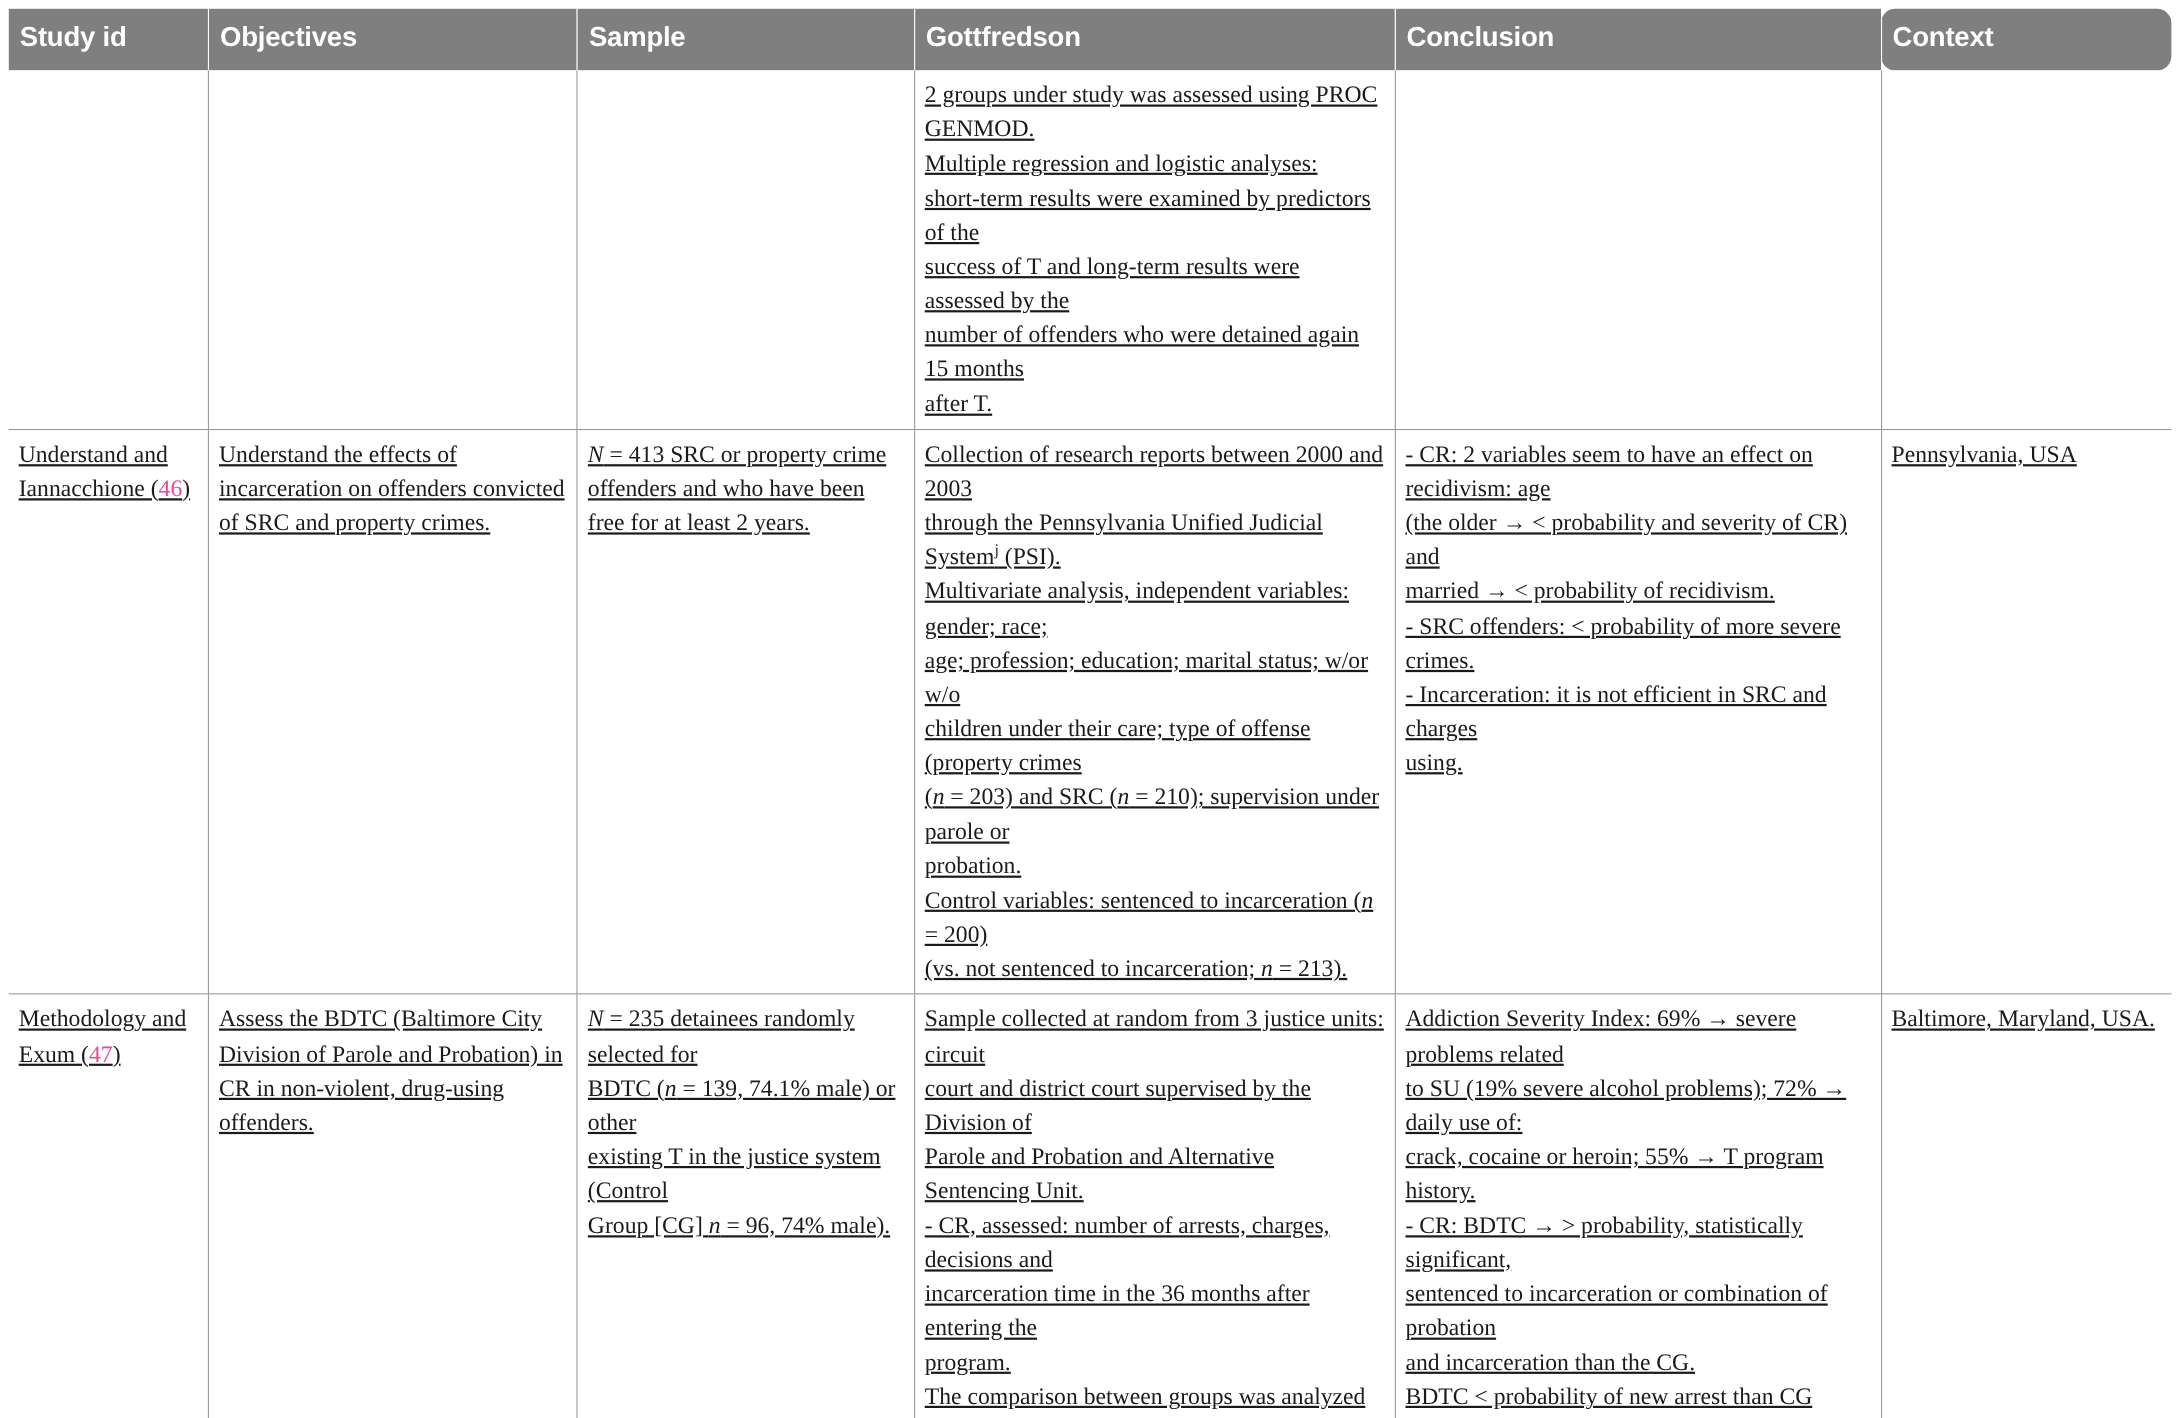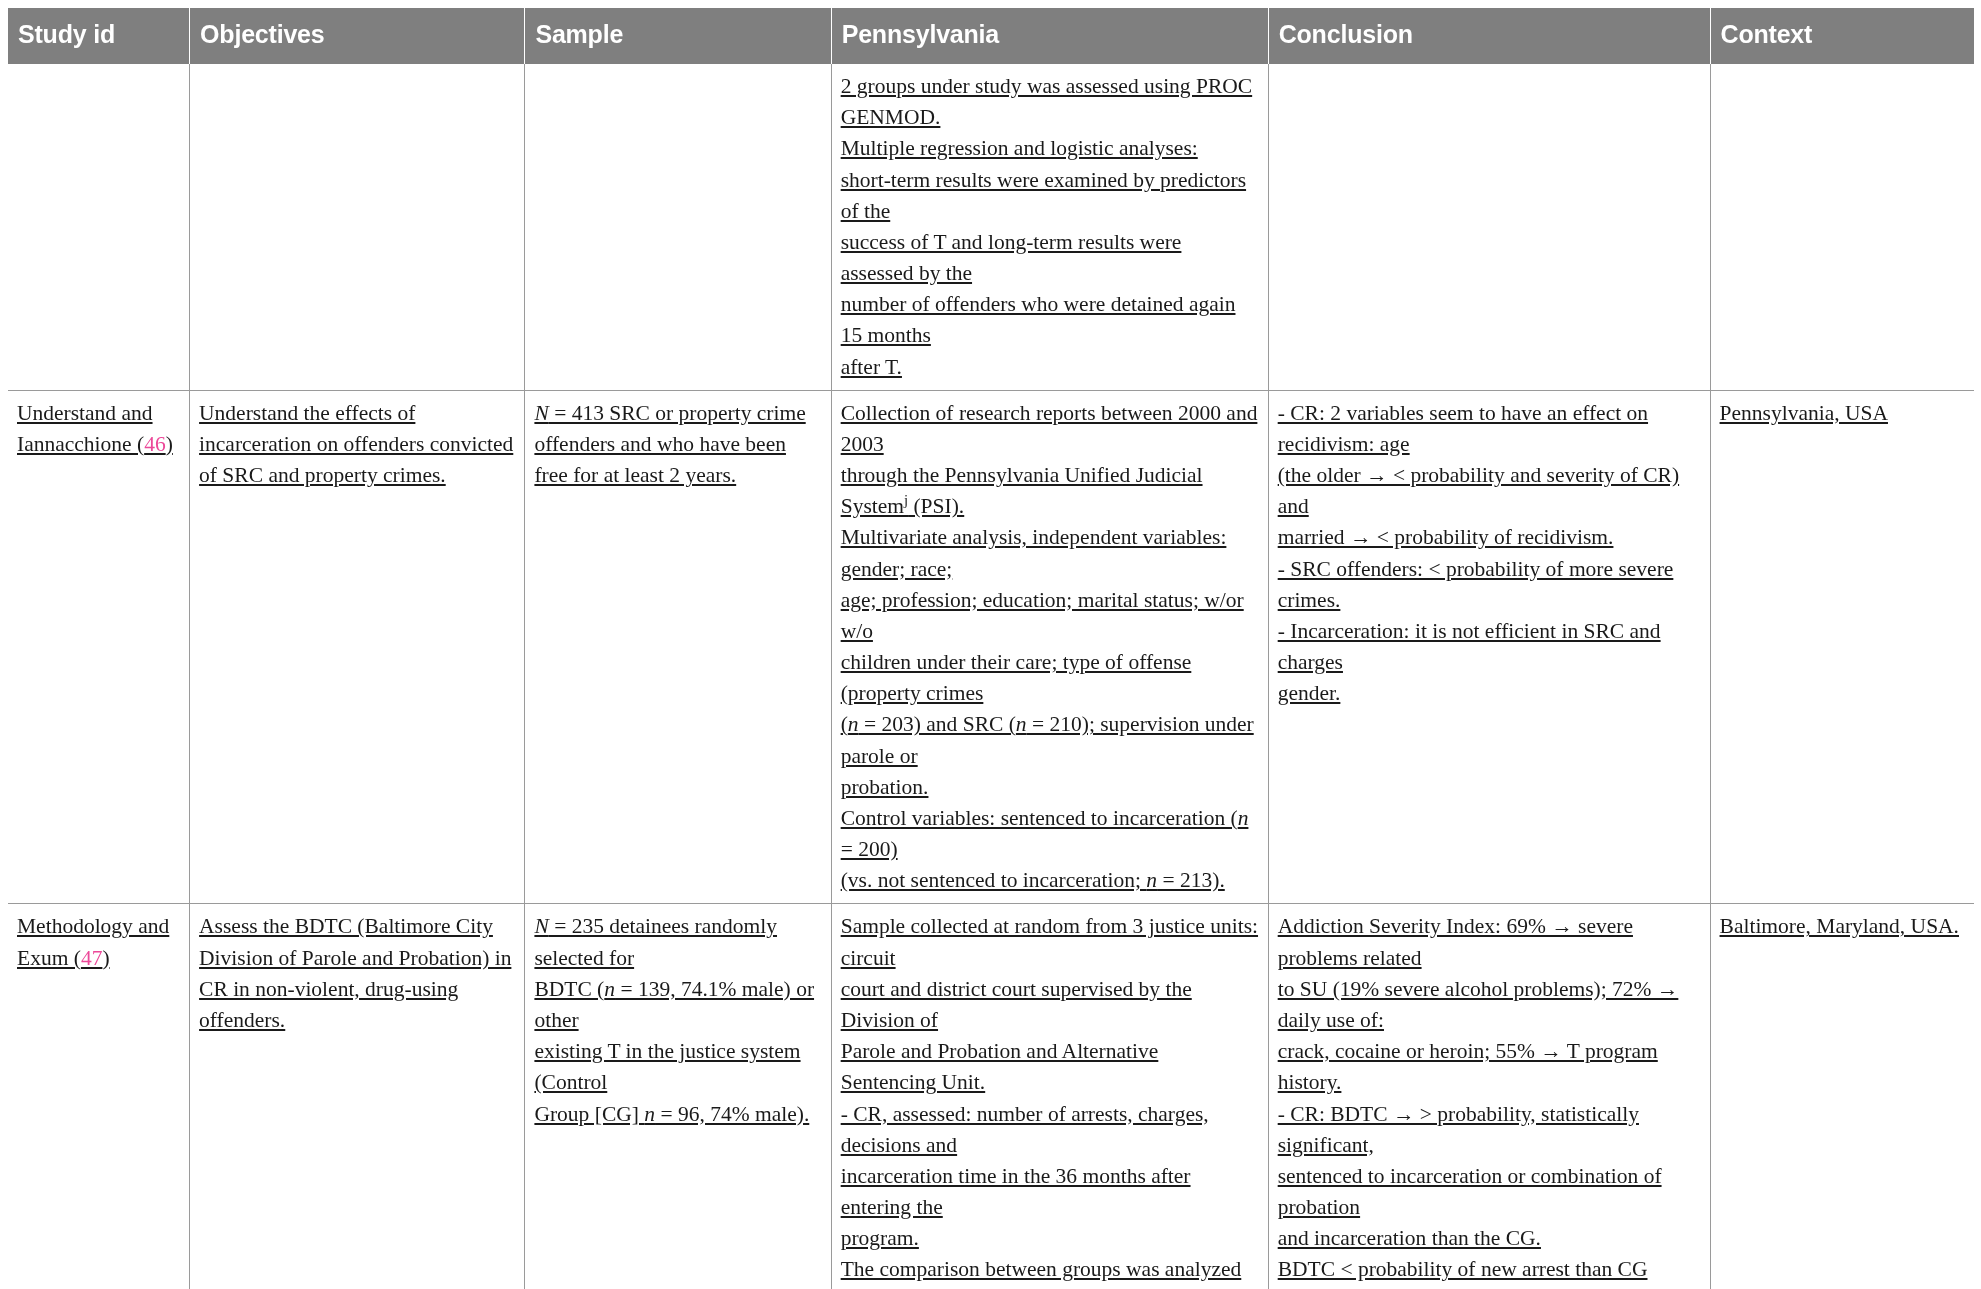--- a/index.html
+++ b/index.html
@@ -37,20 +37,21 @@
     font-size: 25px;
     text-align: left;
     vertical-align: middle;
     padding: 6px 10px 10px 10px;
     height: 40px;
     border-right: 1.5px solid #ffffff;
     letter-spacing: -0.2px;
   }
   table.study-table thead th:last-child {
     border-right: none;
+    border-radius: 13px;
   }
 
   table.study-table td {
     vertical-align: top;
     font-size: 21.5px;
     line-height: 1.45;
     padding: 7px 9px 7px 9px;
     border-bottom: 1.5px solid #9a9a9a;
     border-right: 1.5px solid #9a9a9a;
     background: #ffffff;
@@ -88,21 +89,21 @@
       <col class="c-sample">
       <col class="c-method">
       <col class="c-concl">
       <col class="c-context">
     </colgroup>
     <thead>
       <tr>
         <th>Study id</th>
         <th>Objectives</th>
         <th>Sample</th>
-        <th>Pennsylvania</th>
+        <th>Gottfredson</th>
         <th>Conclusion</th>
         <th>Context</th>
       </tr>
     </thead>
     <tbody>
       <tr>
         <td></td>
         <td></td>
         <td></td>
         <td>
@@ -136,21 +137,21 @@
             <span class="cell-line">probation.</span>
             <span class="cell-line">Control variables: sentenced to incarceration (<i>n</i> = 200)</span>
             <span class="cell-line">(vs. not sentenced to incarceration; <i>n</i> = 213).</span>
           </td>
         <td>
             <span class="cell-line">- CR: 2 variables seem to have an effect on recidivism: age</span>
             <span class="cell-line">(the older → &lt; probability and severity of CR) and</span>
             <span class="cell-line">married → &lt; probability of recidivism.</span>
             <span class="cell-line">- SRC offenders: &lt; probability of more severe crimes.</span>
             <span class="cell-line">- Incarceration: it is not efficient in SRC and charges</span>
-            <span class="cell-line">gender.</span>
+            <span class="cell-line">using.</span>
           </td>
         <td>Pennsylvania, USA</td>
       </tr>
       <tr>
         <td>
             <span class="cell-line">Methodology and</span>
             <span class="cell-line">Exum (<span class="ref">47</span>)</span>
           </td>
         <td>Assess the BDTC (Baltimore City Division of Parole and Probation) in CR in non-violent, drug-using offenders.</td>
         <td>

